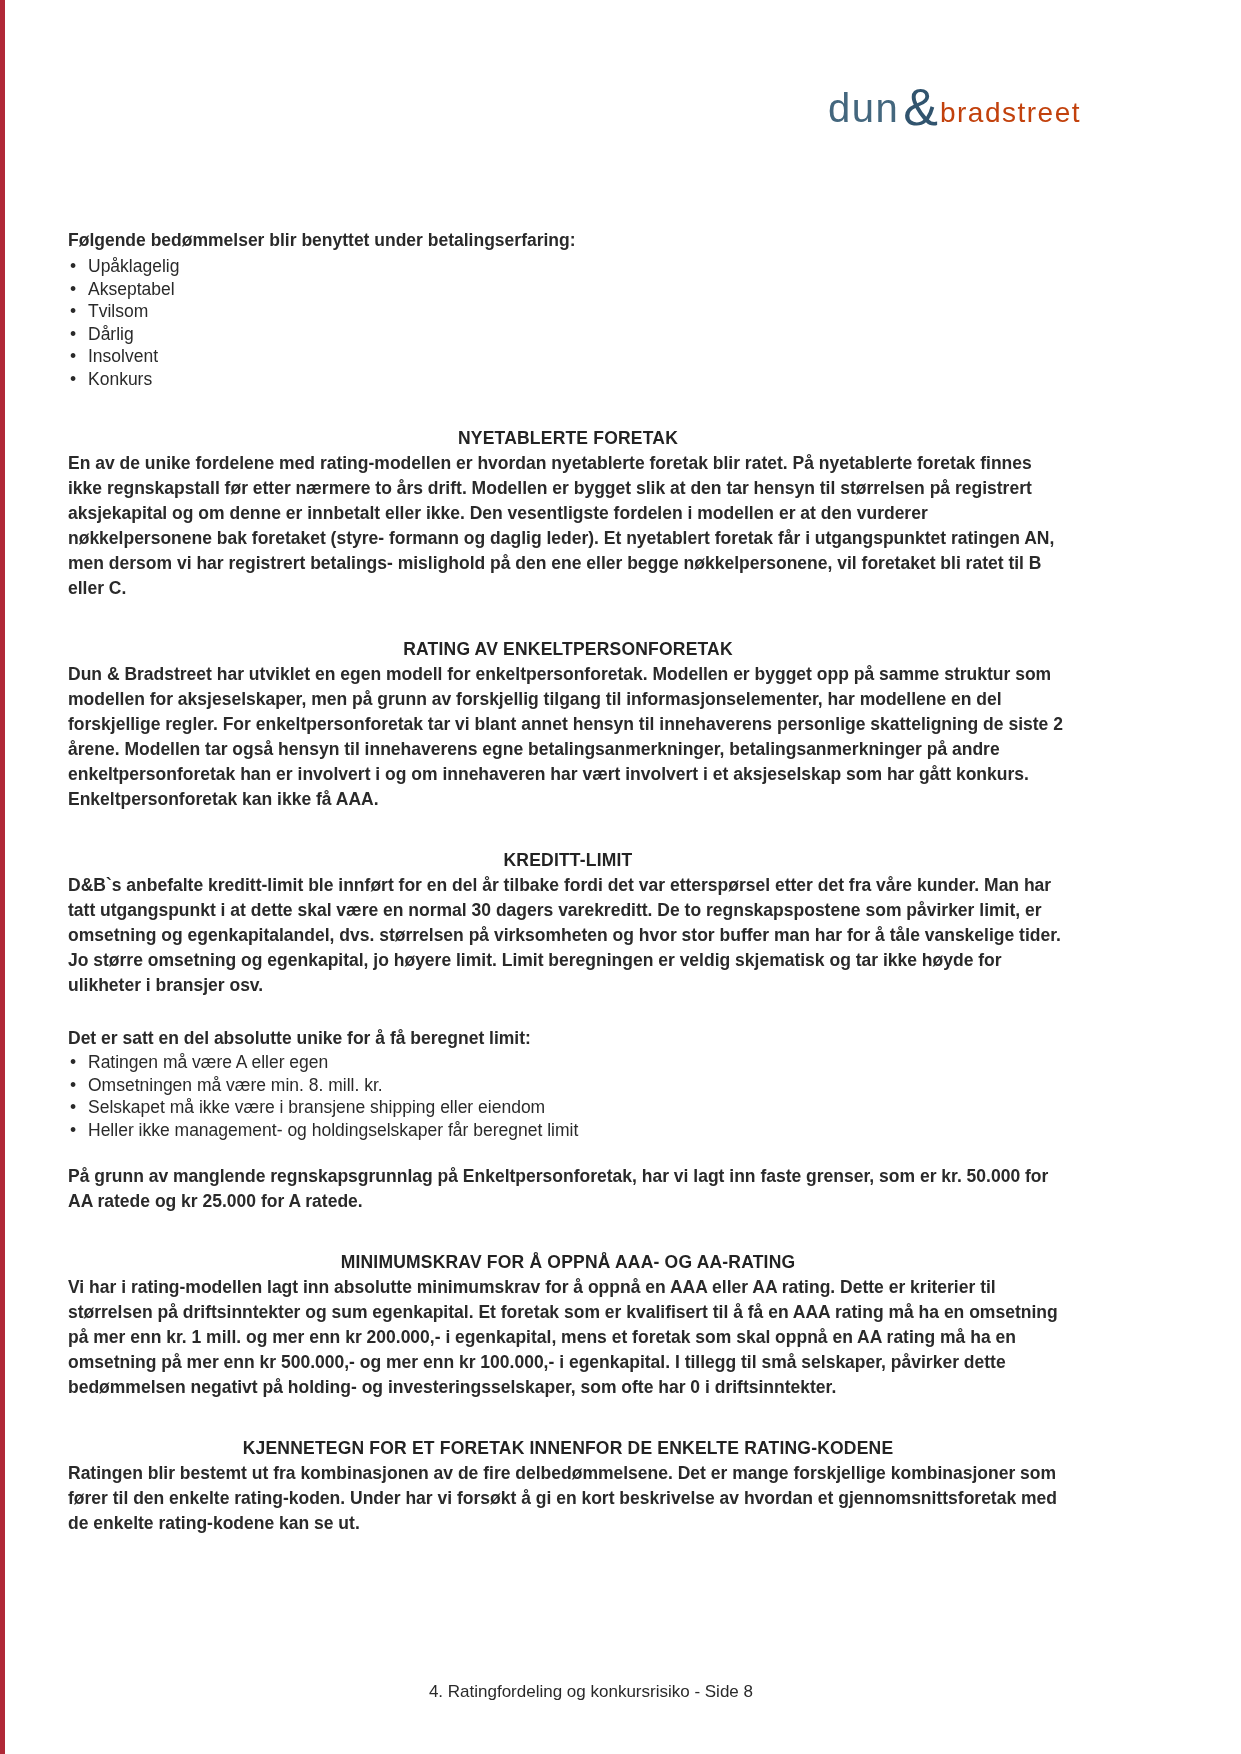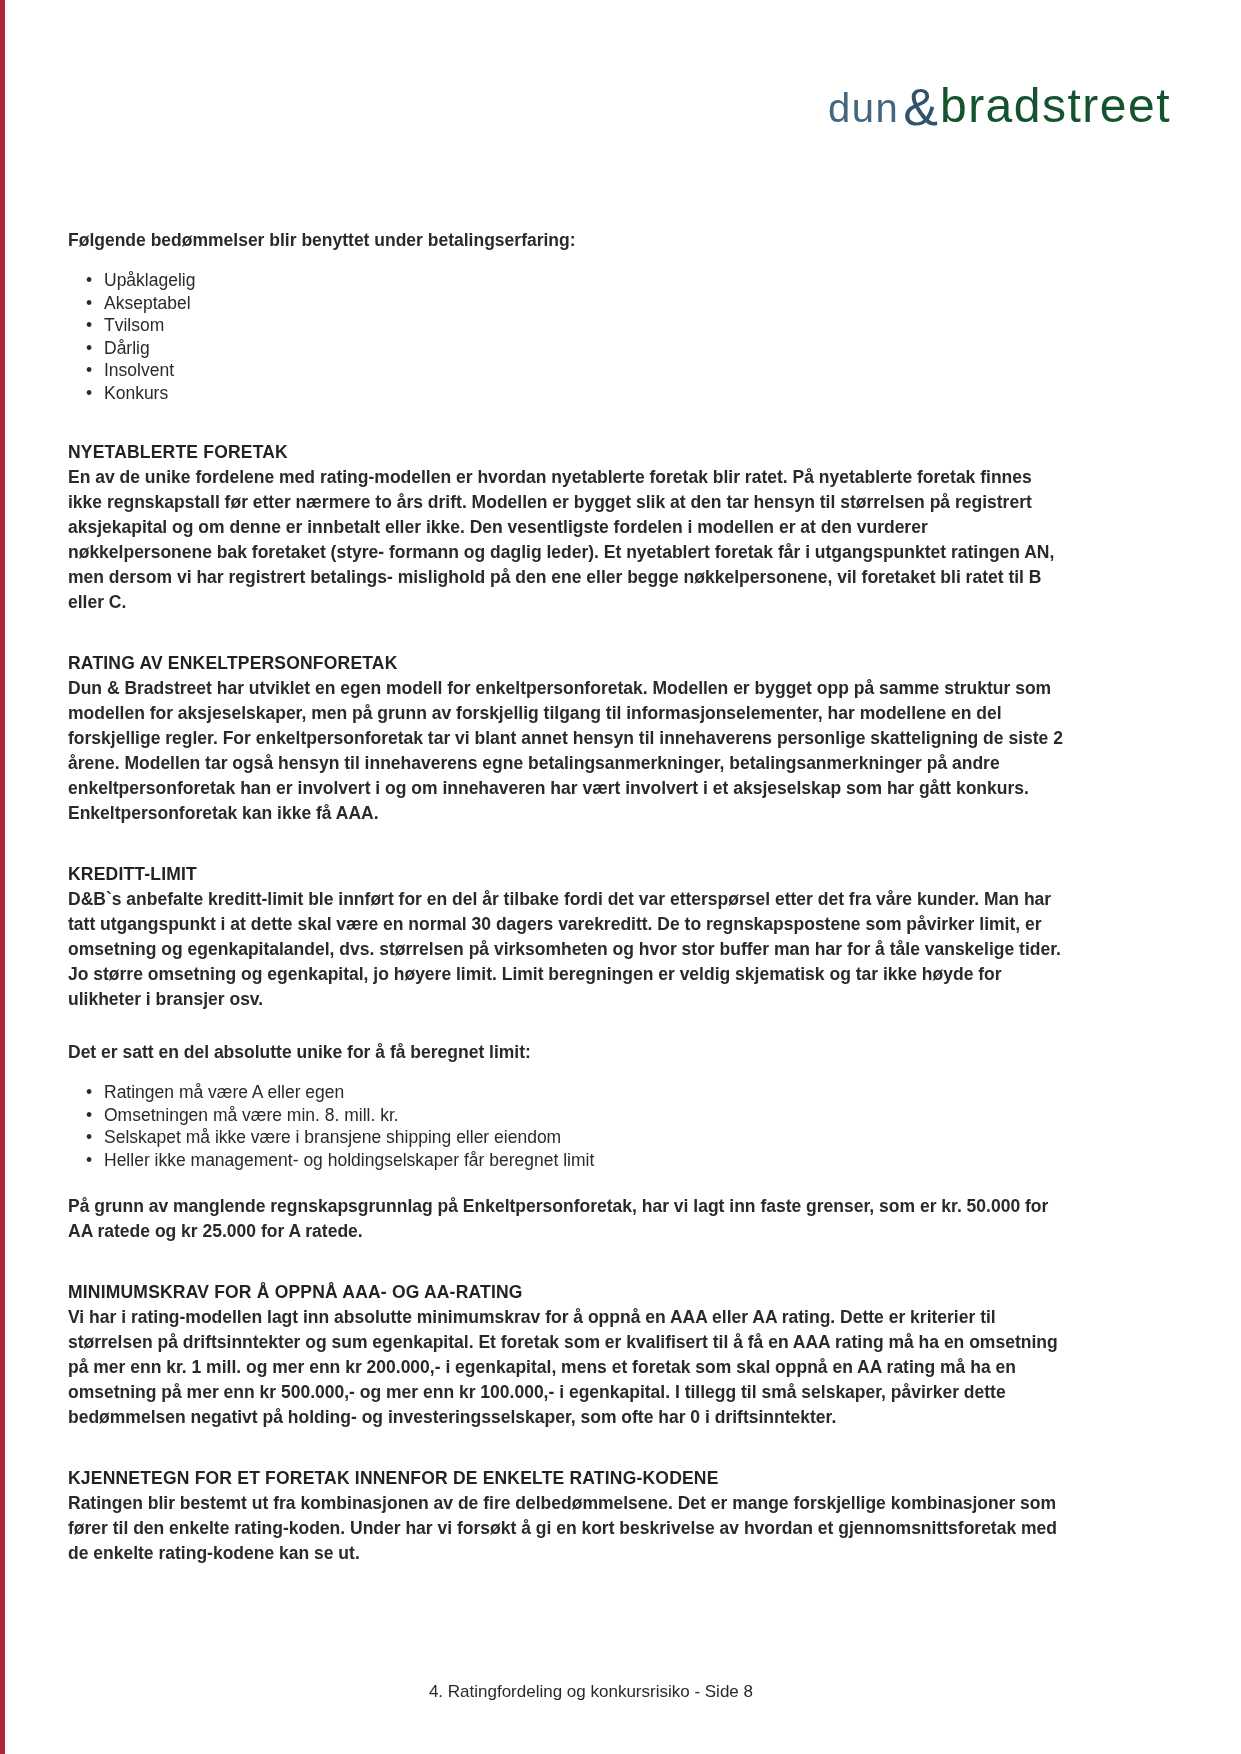--- a/index.html
+++ b/index.html
@@ -43,58 +43,59 @@
   }
   .logo .logo-amp {
     font-size: 52px;
     color: #31546e;
     font-weight: normal;
     margin: 0 2px 0 4px;
     position: relative;
     top: 3px;
   }
   .logo .logo-brad {
-    font-size: 48px;
+    font-size: 28px;
     letter-spacing: 1.5px;
-    color: #14532d;
+    color: #c2410c;
     font-weight: normal;
   }
   .content {
     position: absolute;
     left: 68px;
     top: 228px;
     width: 1000px;
     font-size: 17.5px;
     line-height: 25px;
   }
   p { margin: 0; font-weight: bold; }
   .lead { margin: 0 0 2px 0; }
   ul.bullets {
     list-style: none;
-    margin: 16px;
+    margin: 0;
     padding: 0;
   }
   ul.bullets li {
     position: relative;
     padding-left: 20px;
     line-height: 22.5px;
   }
   ul.bullets li::before {
     content: "\2022";
     position: absolute;
     left: 2px;
     top: 0;
   }
   h2.section-heading {
     font-size: 17.5px;
     line-height: 25px;
     font-weight: bold;
     margin: 36px 0 0 0;
     letter-spacing: 0.2px;
     color: #232323;
+    text-align: center;
   }
   .krav-lead { margin-top: 28px; }
   .spaced-para { margin-top: 23px; }
   .footer {
     position: absolute;
     top: 1681px;
     right: 291px;
     font-size: 17px;
     line-height: 22px;
     color: #2a2a2a;

